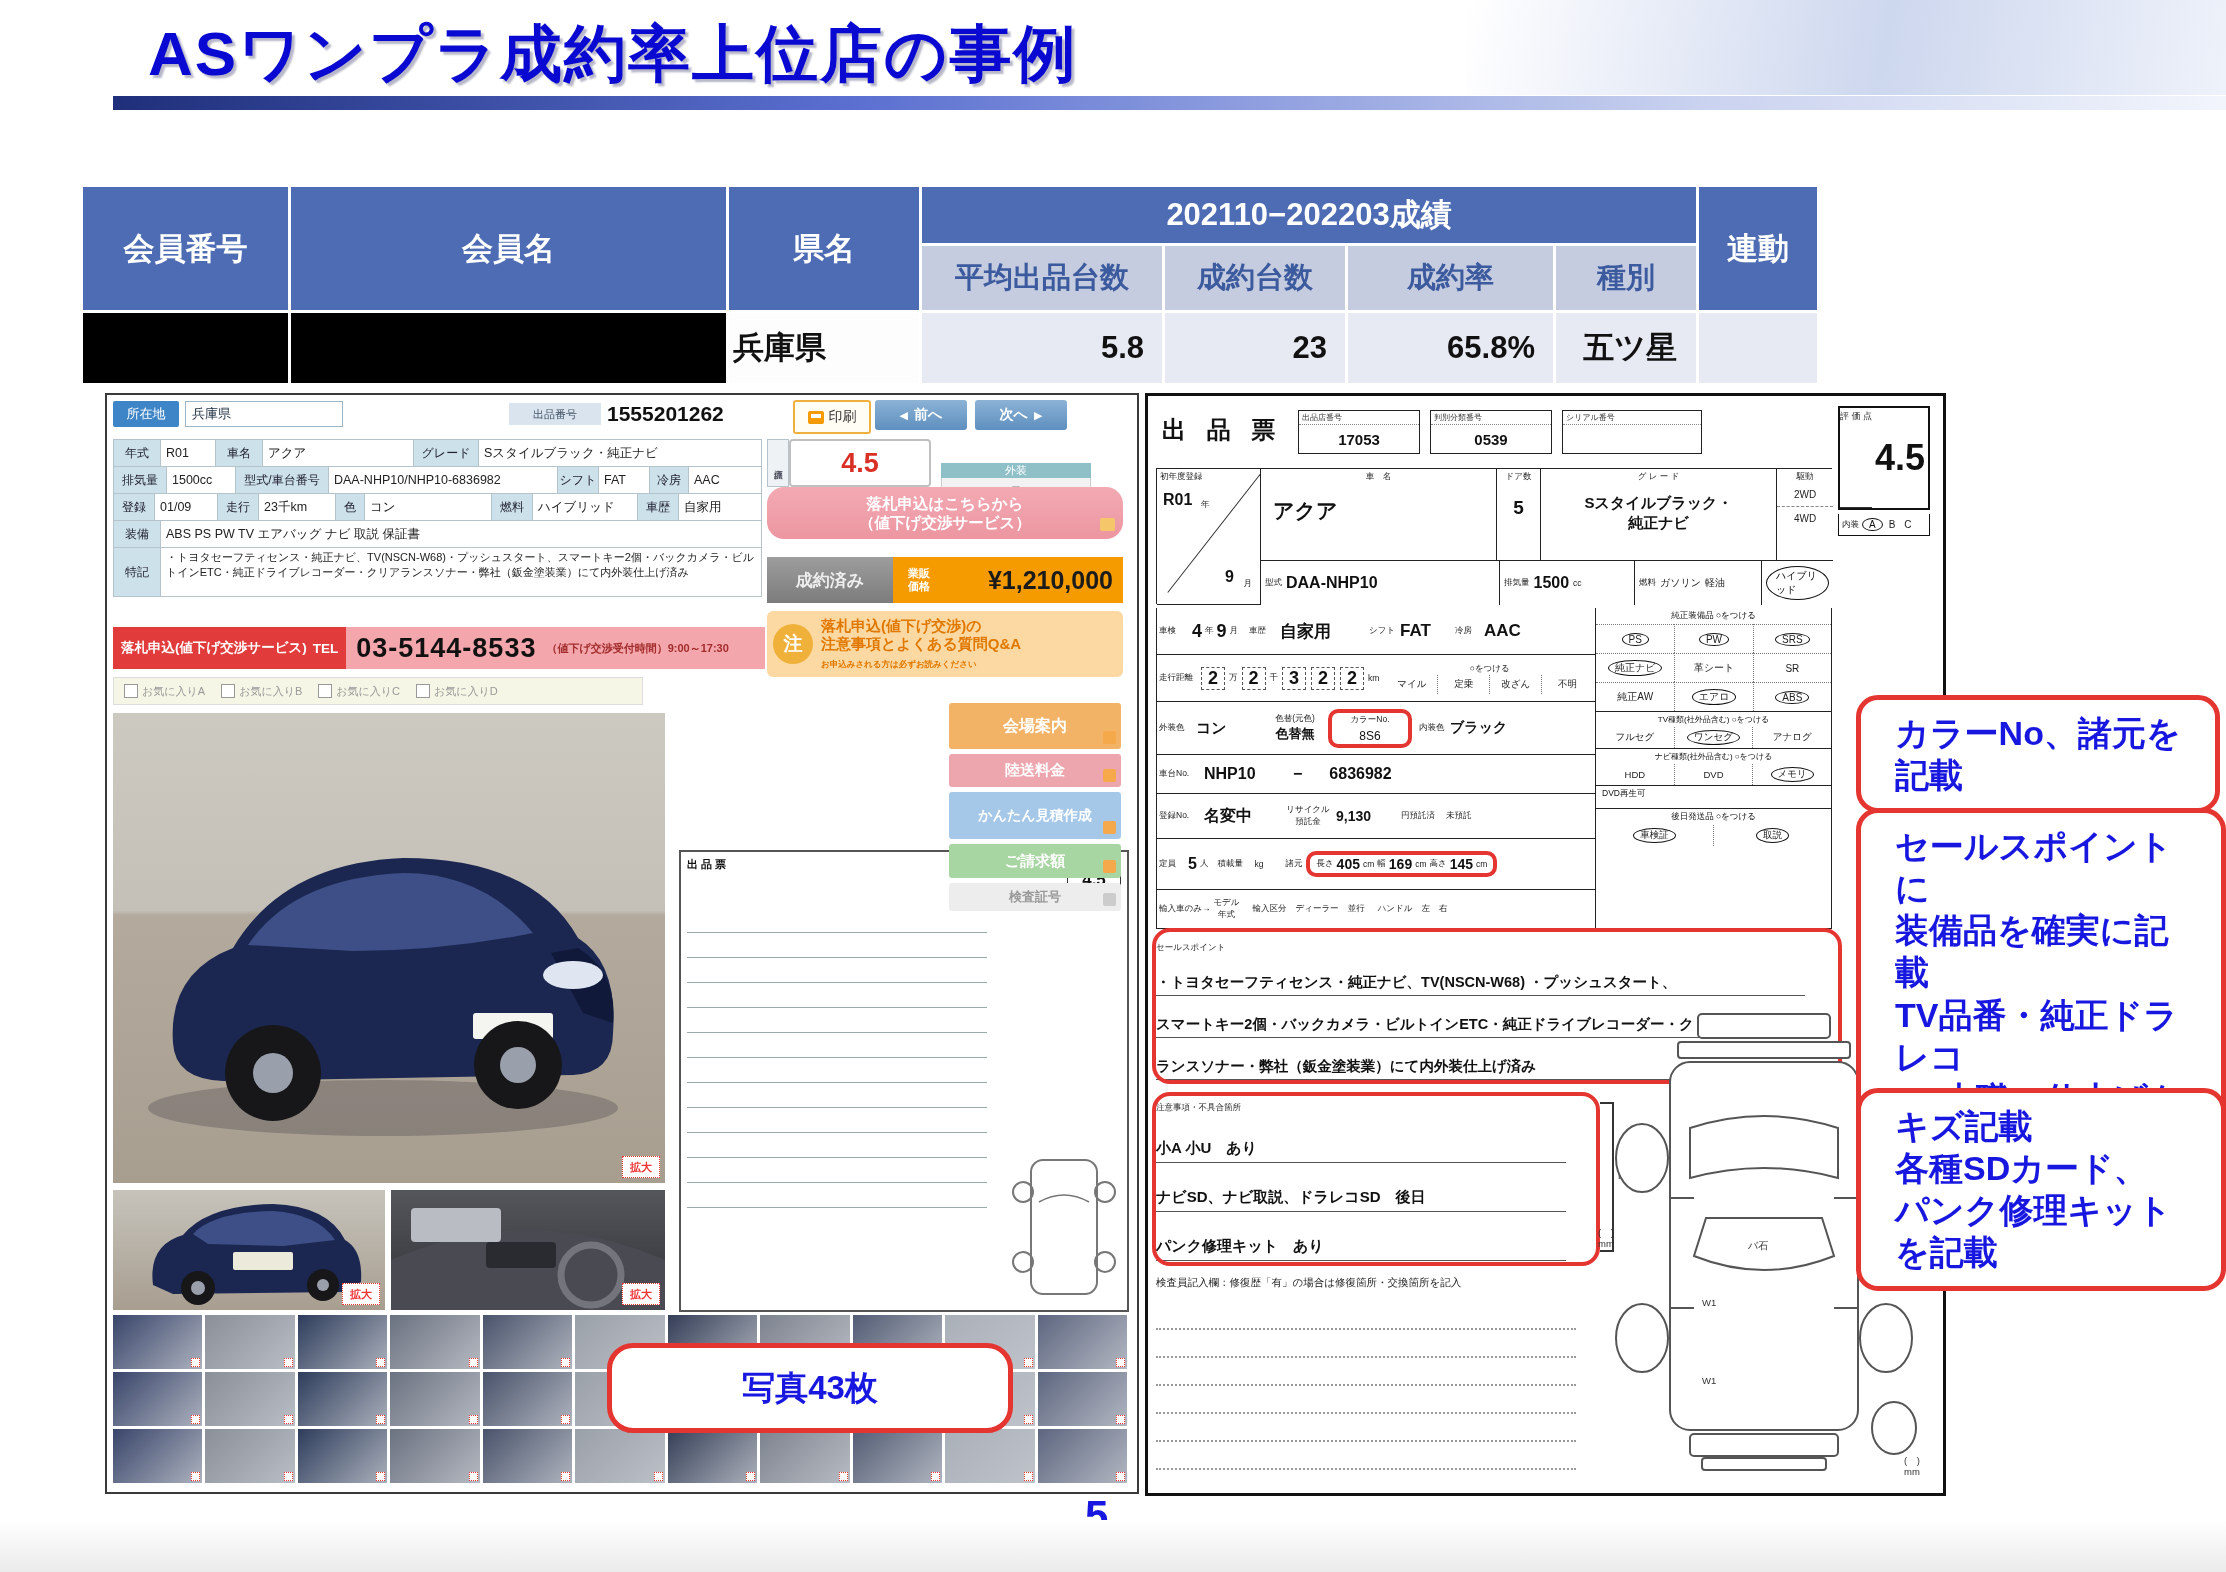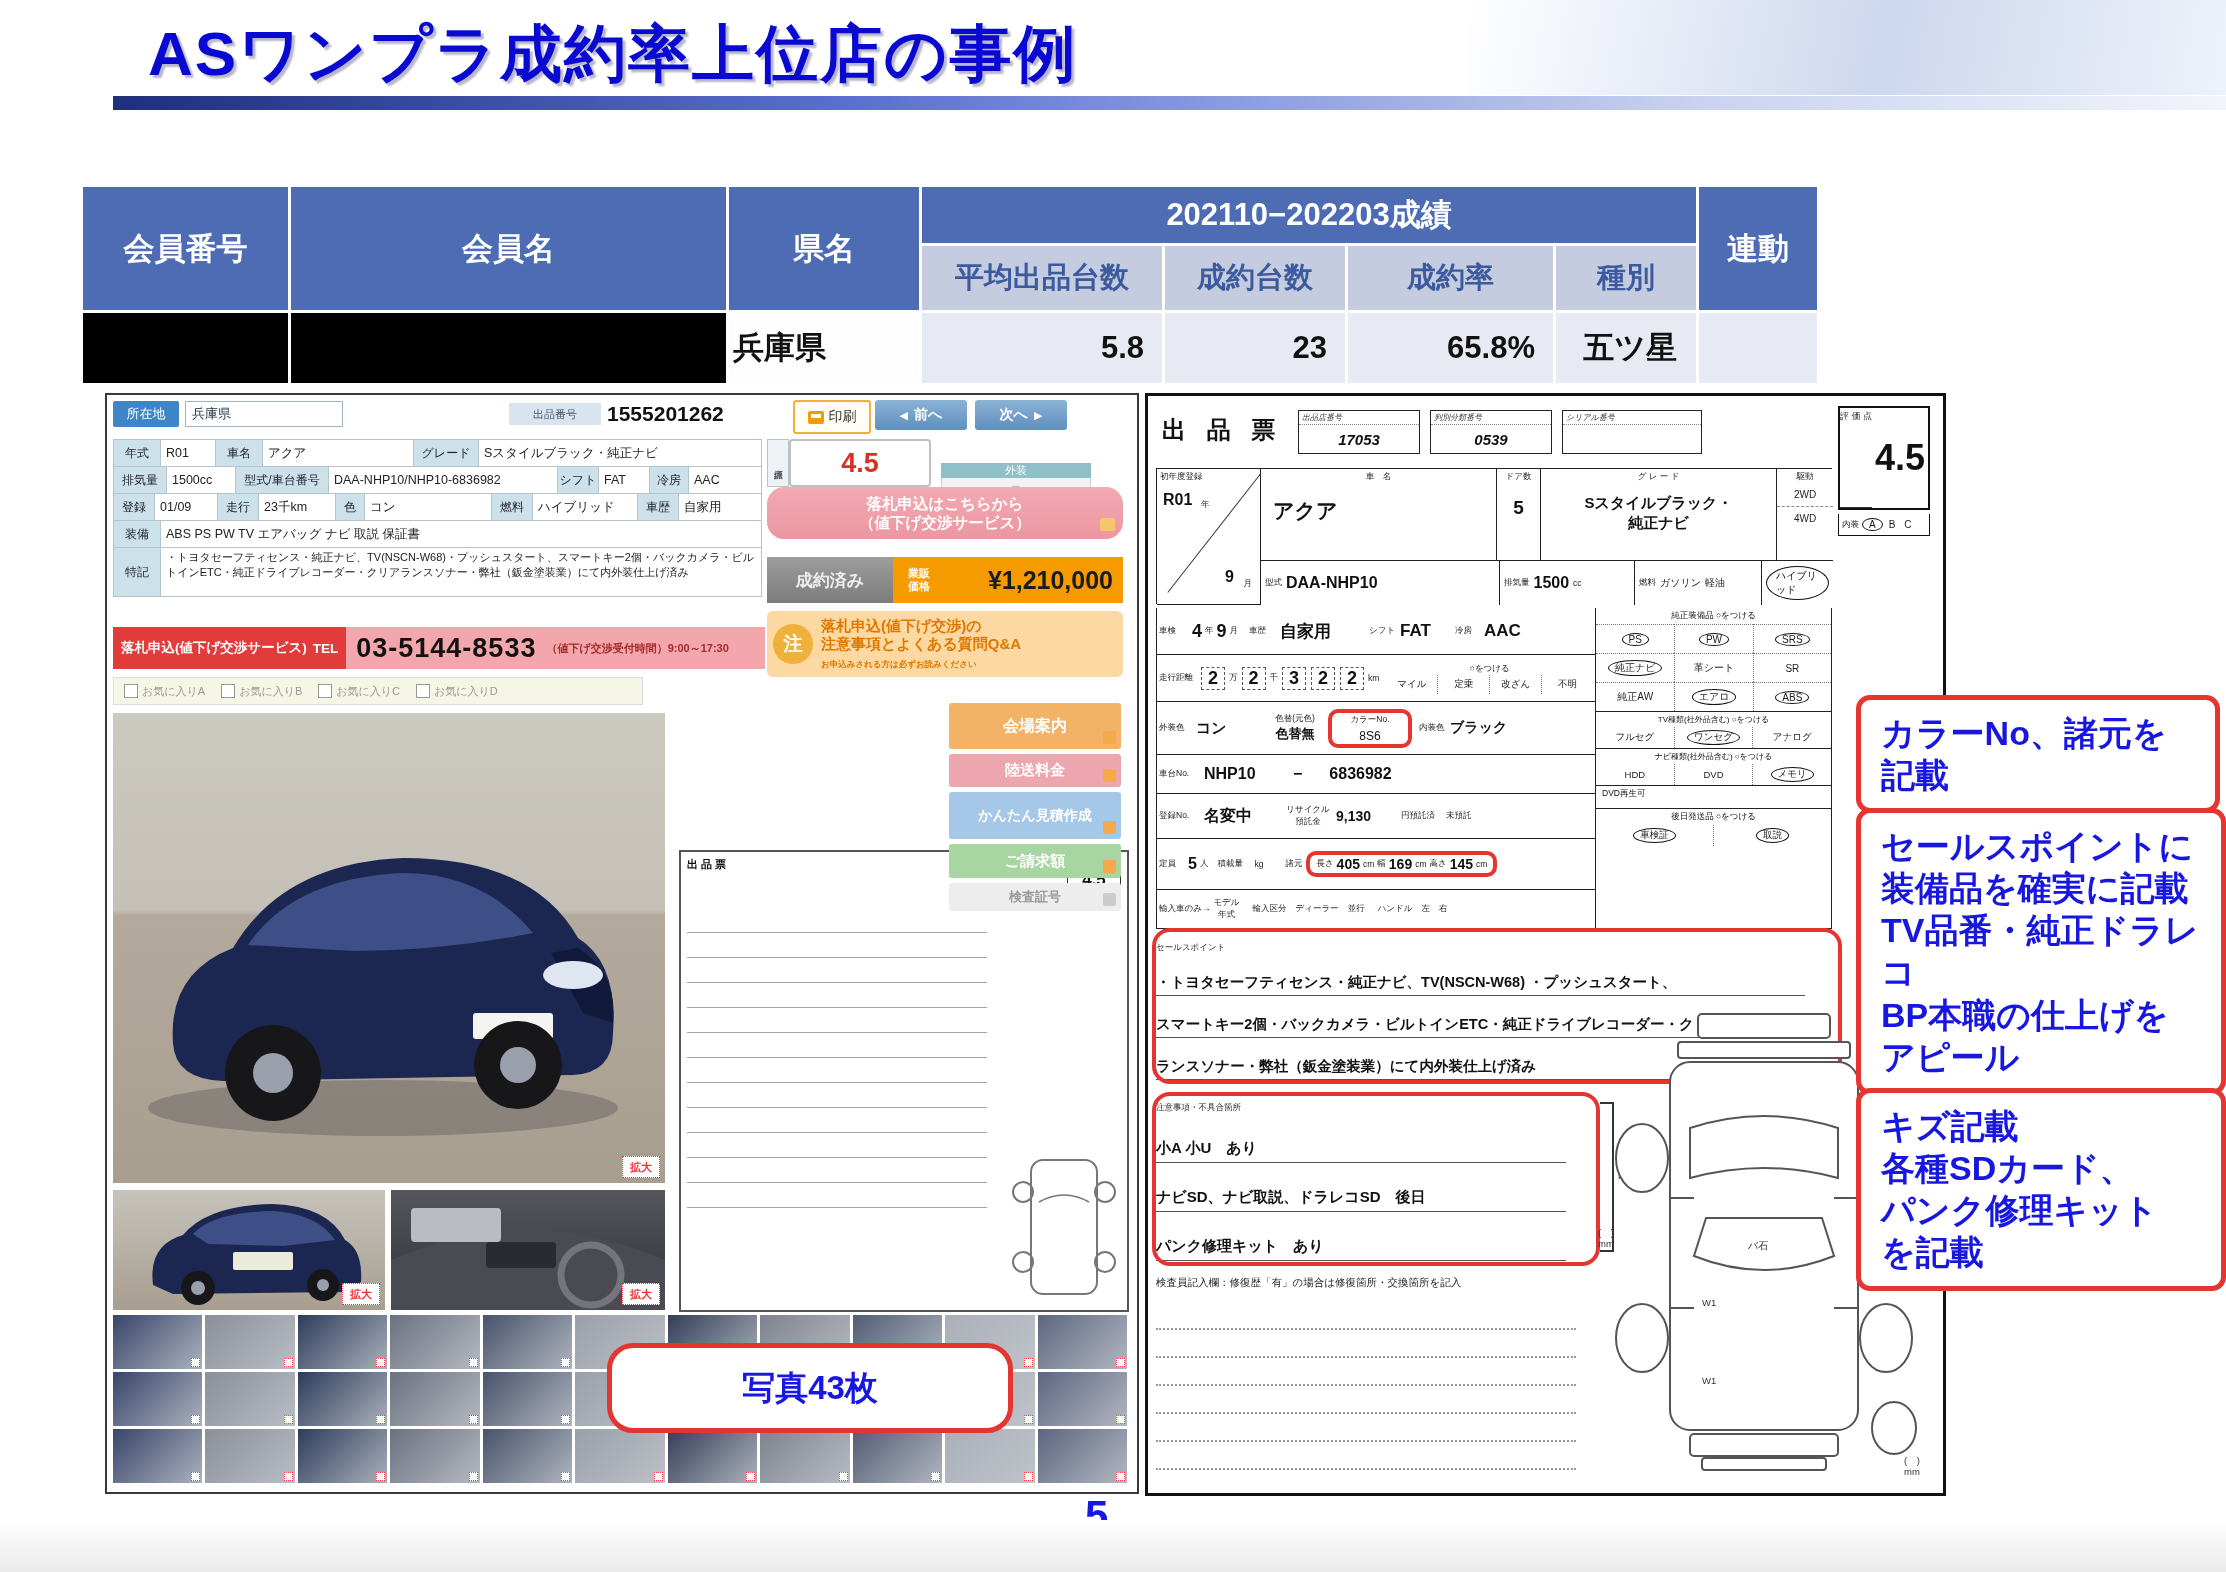--- a/index.html
+++ b/index.html
@@ -104,21 +104,21 @@
   .mini-car{position:absolute;right:8px;bottom:8px;}
   
   .pgrid{left:6px;top:920px;width:1014px;height:168px;display:grid;grid-template-columns:repeat(11,1fr);grid-template-rows:repeat(3,1fr);gap:3px;}
   .thumb{position:relative;cursor:pointer;}
   .thumb .mk{position:absolute;right:2px;bottom:2px;width:7px;height:7px;background:#fff;border:1px dotted #e33;}
   .count-callout{position:absolute;left:500px;top:948px;width:396px;height:80px;background:#fff;border:5px solid #e53530;border-radius:26px;
     display:flex;align-items:center;justify-content:center;font-size:33px;font-weight:900;color:#1717e0;z-index:5;}
   
   .sh{position:absolute;box-sizing:border-box;}
   .sheet-title{left:14px;top:18px;font-size:24px;font-weight:800;letter-spacing:7px;color:#111;}
-  .hbox{border:1.5px solid #222;display:flex;flex-direction:column;background:#fff;font-style:italic;}
+  .hbox{border:1.5px solid #222;display:flex;flex-direction:column;background:#fff;}
   .hbox .hl{font-size:8px;color:#333;padding:1px 3px;border-bottom:1px dotted #888;}
   .hbox .hv{flex:1;display:flex;align-items:center;justify-content:center;font-size:15px;font-weight:800;color:#111;}
   .scorebox{left:690px;top:10px;width:92px;height:104px;border:2px solid #111;display:flex;flex-direction:row;}
   .scorebox .hl{font-size:9px;text-align:center;border-bottom:1px solid #333;padding:2px 0;color:#222;}
   .scorebox .hv{flex:1;display:flex;align-items:center;justify-content:center;font-size:36px;font-weight:900;color:#111;}
   .introw{left:690px;top:118px;width:92px;height:22px;border:1.5px solid #111;border-top:none;display:flex;align-items:center;font-size:10px;color:#111;}
   .introw .tl{margin:0 3px;}
   .tl{font-size:8.5px;color:#222;flex:none;}
   .bv{font-weight:800;color:#111;}
   .circ{border:1.6px solid #111;border-radius:50%;padding:0 6px;display:inline-block;}
@@ -152,22 +152,22 @@
   .noteline{height:44px;font-size:15px;color:#111;font-weight:600;display:flex;align-items:flex-end;padding-bottom:4px;border-bottom:1.5px solid #555;width:94%;}
   .brkt{left:452px;top:706px;width:14px;height:150px;border-right:2px solid #333;border-top:2px solid #333;border-bottom:2px solid #333;}
   .parenmm{left:470px;top:760px;font-size:11px;color:#333;white-space:pre-line;text-align:center;line-height:1.2;}
   .inspector{left:8px;top:880px;font-size:10.5px;color:#222;}
   .dots{left:8px;top:906px;width:420px;}
   .dots div{height:26px;border-bottom:2px dotted #999;}
   .diagram{left:450px;top:612px;width:332px;height:472px;}
   .dlabel{position:absolute;font-size:9.5px;color:#333;white-space:pre-line;text-align:center;line-height:1.15;}
   
   .vline{position:absolute;left:1903px;top:700px;width:3px;height:492px;background:#111;z-index:1;}
-  .callout{position:absolute;background:#fff;border:5px solid #e53530;border-radius:14px;color:#1717e0;font-weight:800;
-    font-size:34px;line-height:1.24;padding:12px 20px;white-space:pre-line;z-index:2;box-sizing:border-box;}
+  .callout{position:absolute;background:#fff;border:5px solid #e53530;border-radius:22px;color:#1717e0;font-weight:800;
+    font-size:34px;line-height:1.24;padding:12px 34px;white-space:pre-line;z-index:2;box-sizing:border-box;}
   .c1{left:1856px;top:695px;width:364px;}
   .c2{left:1856px;top:808px;width:370px;}
   .c3{left:1856px;top:1088px;width:370px;}
   .pagenum{position:absolute;left:1085px;top:1492px;font-size:42px;font-weight:900;color:#1717e0;}
   .footer-strip{position:absolute;left:0;bottom:0;width:100%;height:52px;background:linear-gradient(#ffffff,#ebebeb);}
 </style>
 </head>
 <body>
 
 <div class="slide">

